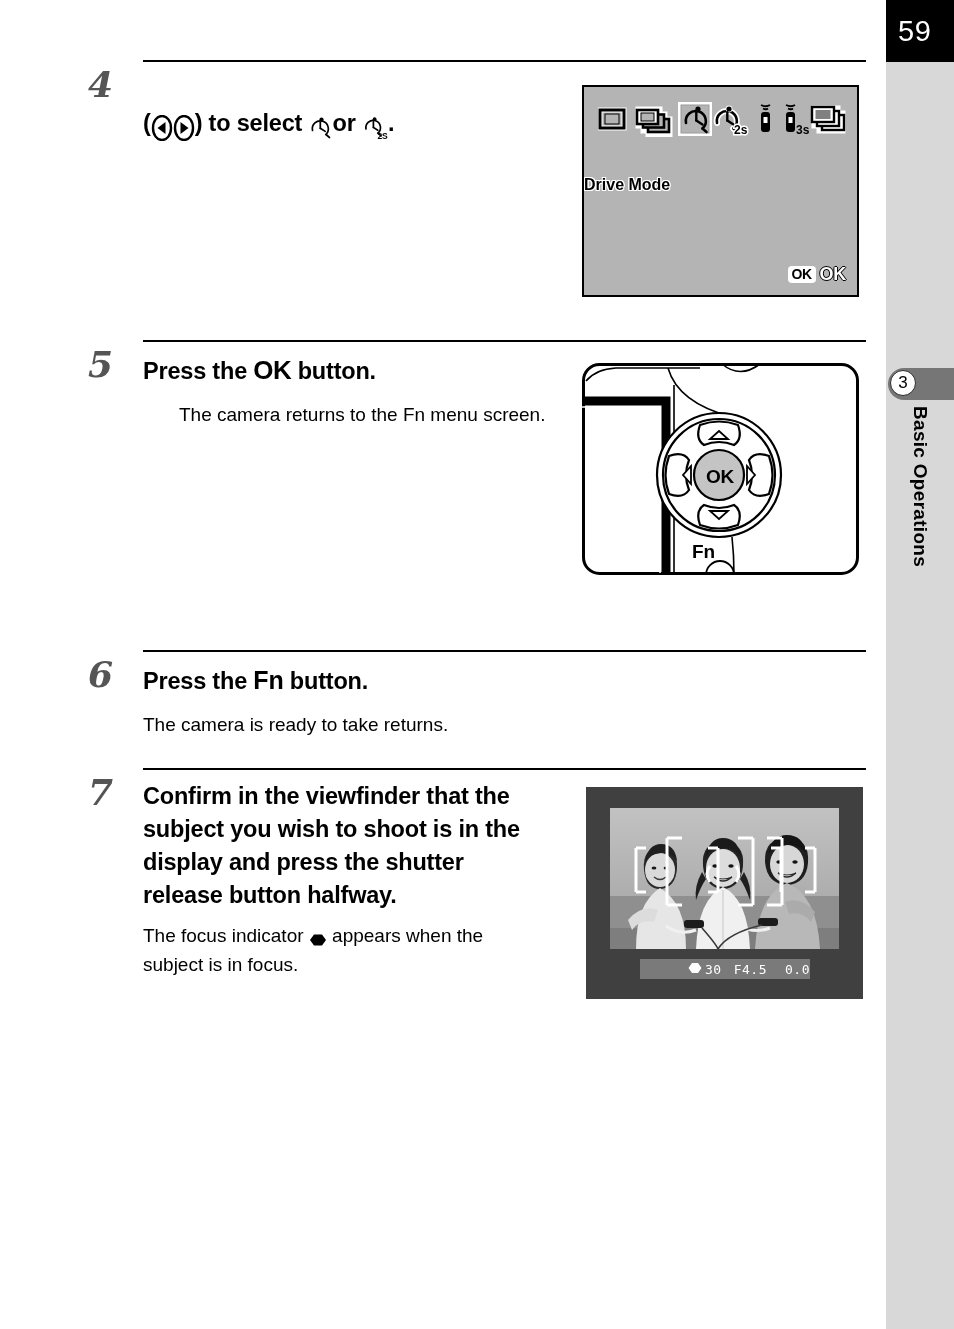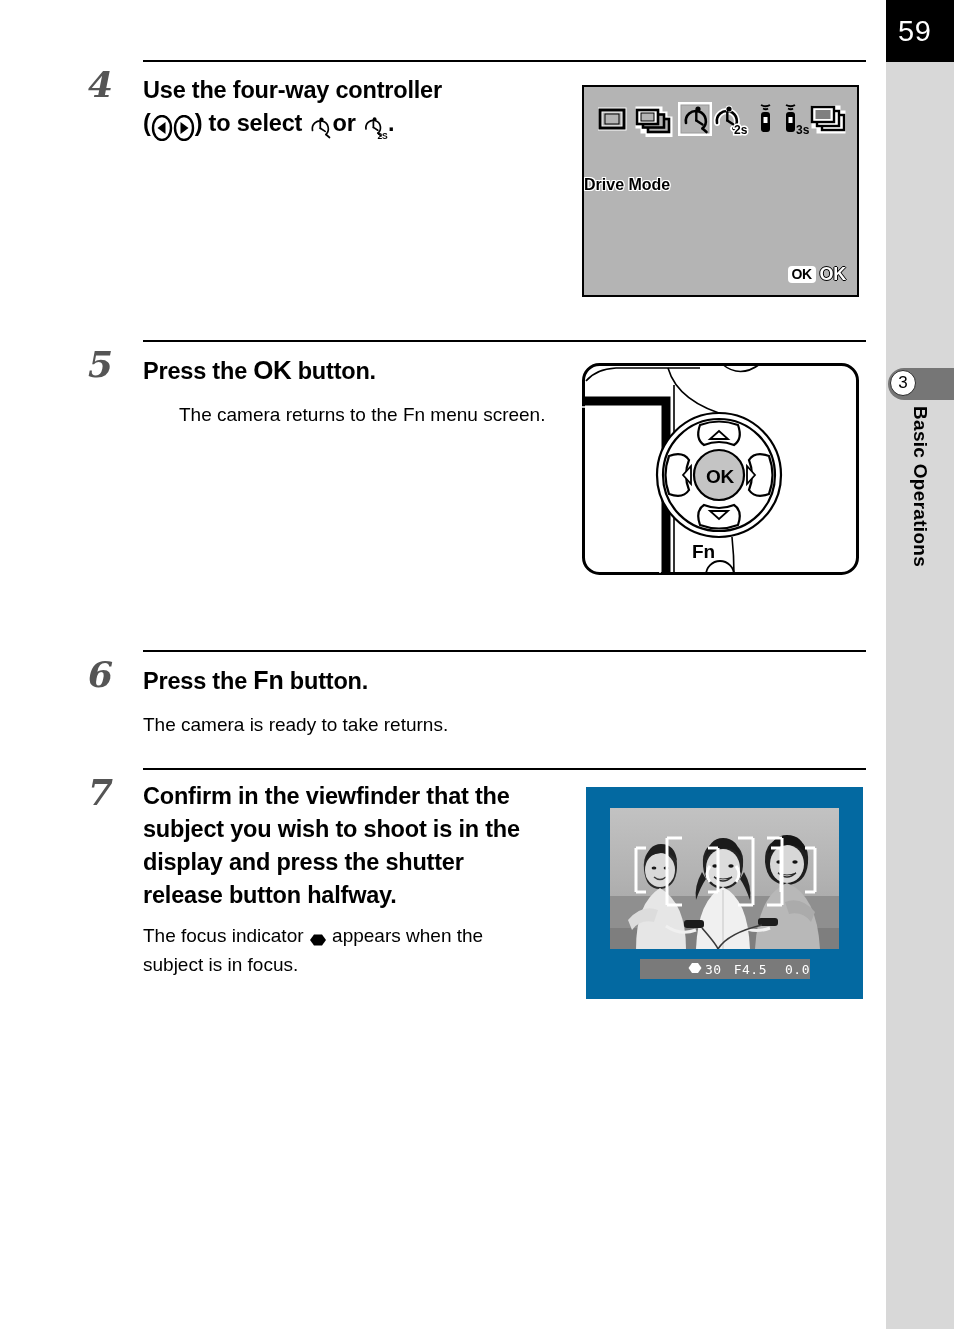--- a/index.html
+++ b/index.html
@@ -204,21 +204,21 @@
     font-weight: bold;
     color: #000;
     letter-spacing: -0.3px;
   }
 
   
   #viewfinder-figure {
     position: absolute;
     left: 586px; top: 787px;
     width: 277px; height: 212px;
-    background: #0369a1;
+    background: #404040;
   }
   #vf-image {
     position: absolute;
     left: 24px; top: 21px;
     width: 229px; height: 141px;
     overflow: hidden;
     background: linear-gradient(#b9b9b9, #a9a9a9);
   }
   #vf-bar {
     position: absolute;
@@ -247,21 +247,21 @@
 <div id="chapter-tab"></div>
 <div id="chapter-circle">3</div>
 <div id="chapter-title">
   <span>Basic Operations</span>
 </div>
 
 <div class="step" style="top:60px;">
   <div class="rule"></div>
   <div class="step-num">4</div>
   <div class="step-head">
-    <span>Use the four-way controller</span><br>
+    <br>
     <span>(</span><span class="glyph"><svg class="g-inline" width="22" height="26" viewBox="0 0 22 26">
         <path d="M11 1 C16 1 20 6 20 13 C20 20 16 25 11 25 C6 25 2 20 2 13 C2 6 6 1 11 1 Z" fill="#fff" stroke="#000" stroke-width="2.4"></path>
         <path d="M14.5 7 L6.5 13 L14.5 19 Z" fill="#000"></path>
       </svg></span><span class="glyph"><svg class="g-inline" width="22" height="26" viewBox="0 0 22 26">
         <path d="M11 1 C16 1 20 6 20 13 C20 20 16 25 11 25 C6 25 2 20 2 13 C2 6 6 1 11 1 Z" fill="#fff" stroke="#000" stroke-width="2.4"></path>
         <path d="M7.5 7 L15.5 13 L7.5 19 Z" fill="#000"></path>
       </svg></span><span>) to select</span>
     <span class="glyph"><svg class="g-inline" width="24" height="24" viewBox="0 0 24 24">
         <path d="M4.5 14.5 A8 8 0 1 1 18 18.5" fill="none" stroke="#000" stroke-width="1.7" stroke-linecap="round"></path>
         <path d="M18 18.5 L21.5 21.5" fill="none" stroke="#000" stroke-width="1.7" stroke-linecap="round"></path>

